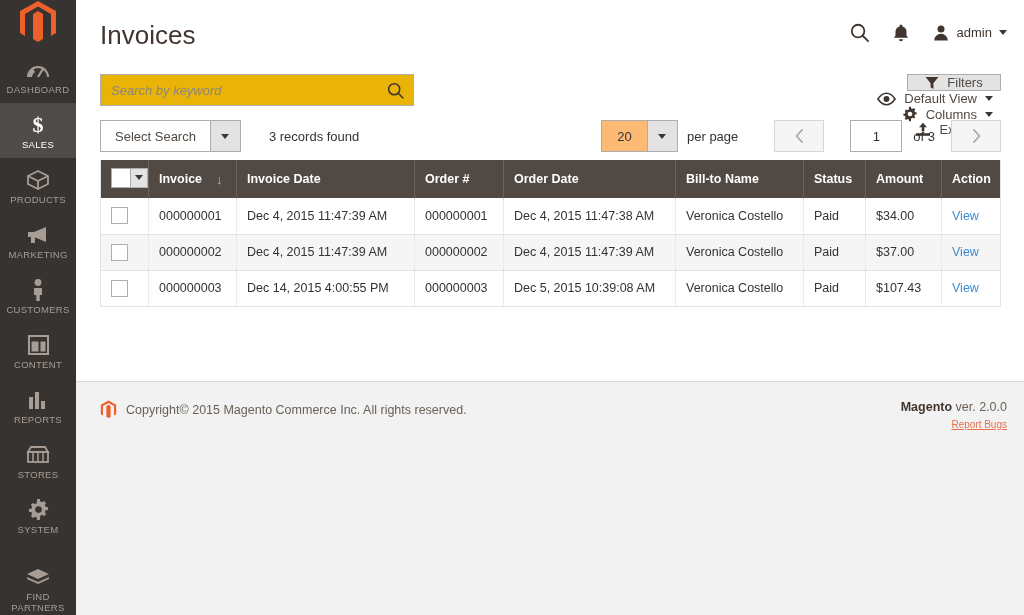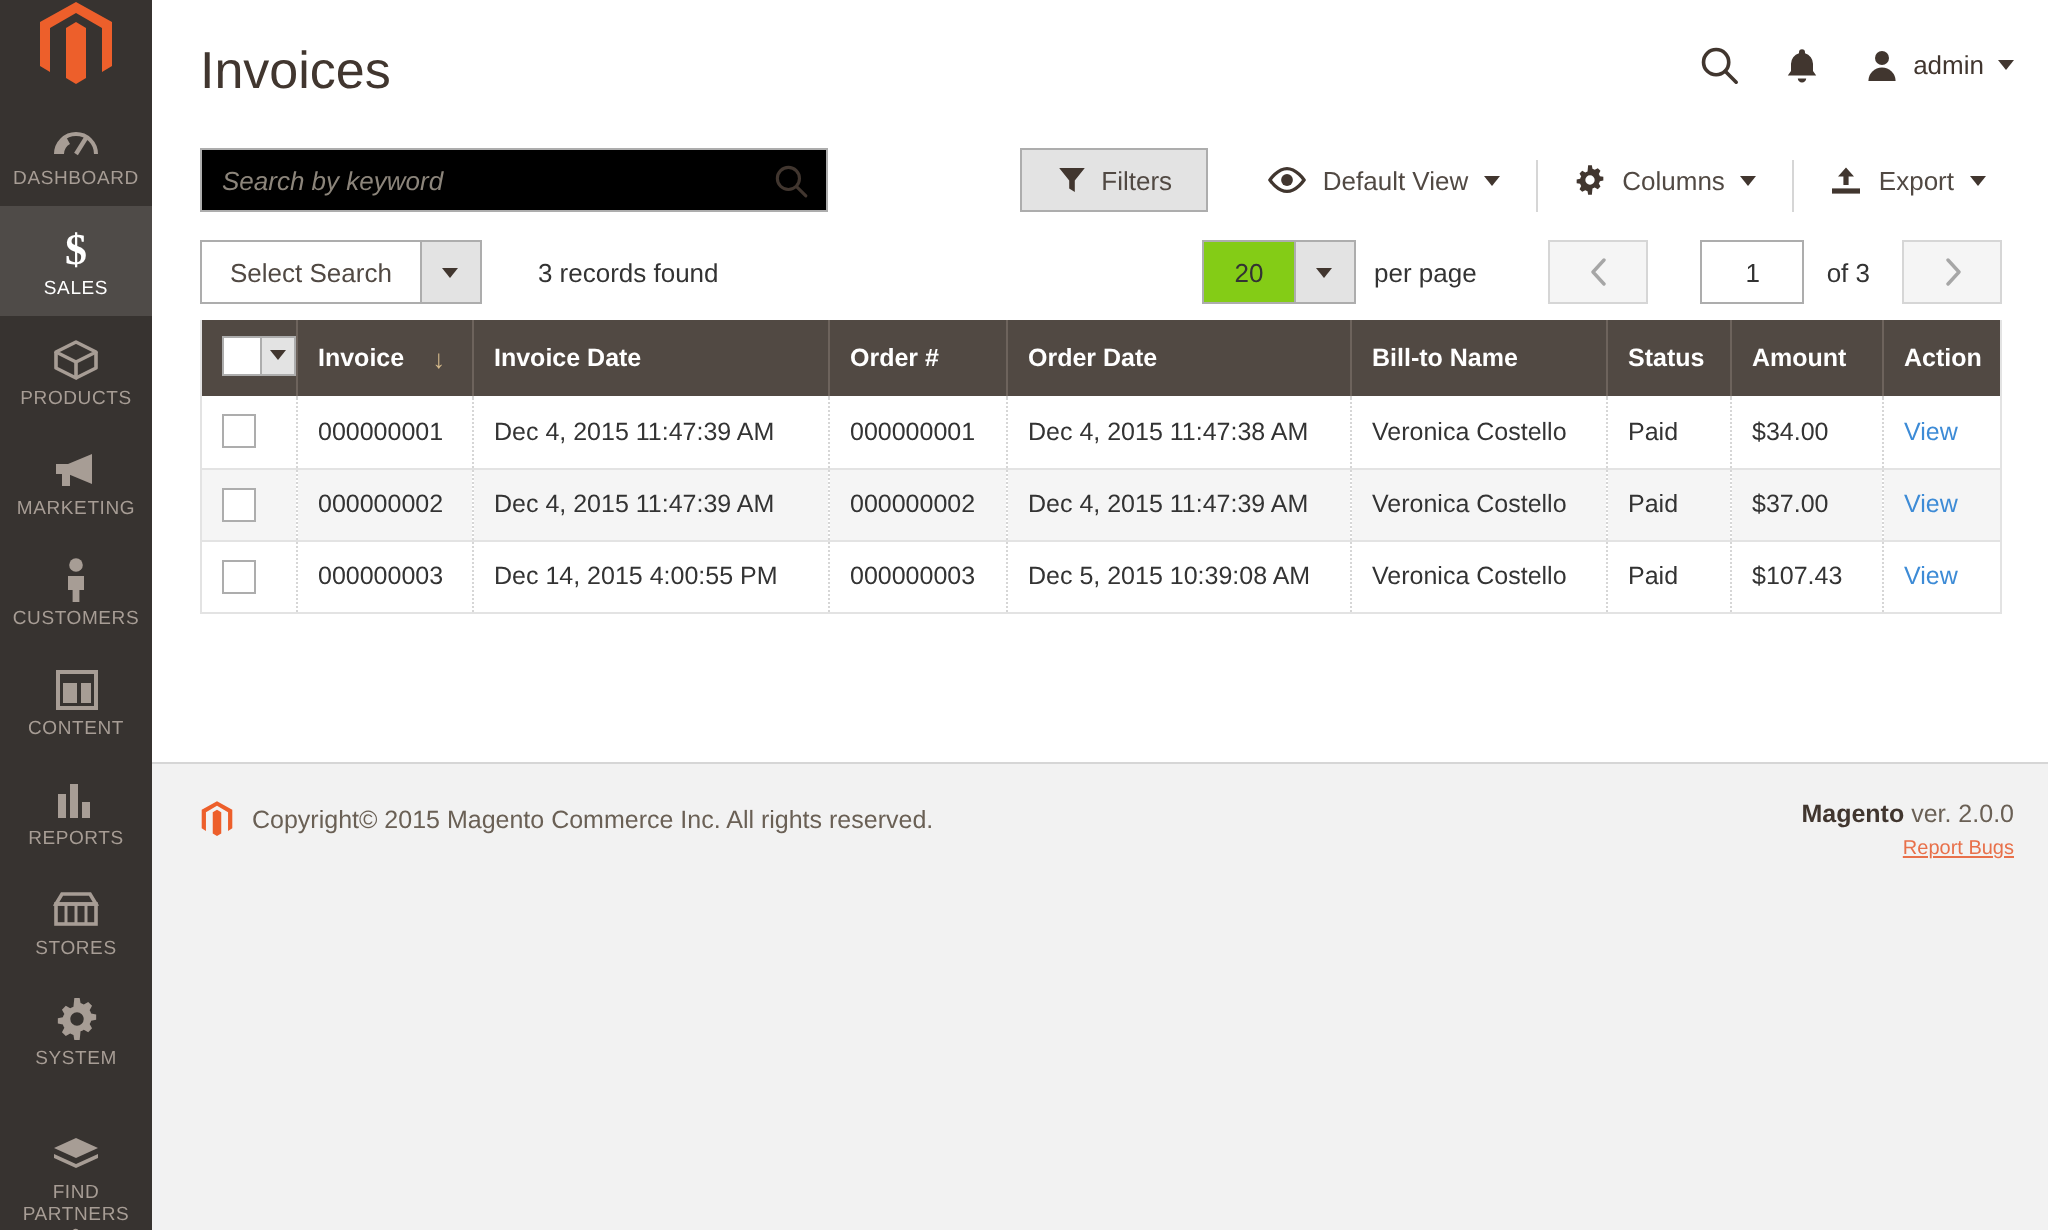--- a/index.html
+++ b/index.html
@@ -99,38 +99,39 @@
   
   .toolbar {
     padding: 0 24px;
     height: 44px;
     display: flex; align-items: center;
     position: relative;
   }
   .search-box {
     width: 314px; height: 32px;
     border: 1px solid #adadad;
-    background: #000000;
+    background: #eab308;
     display: flex; align-items: center;
     padding: 0 8px 0 10px;
   }
   .search-input {
     flex: 1 1 auto;
     border: 0; outline: 0;
     font-size: 13px;
     font-style: italic;
     color: #676056;
     font-family: "Liberation Sans", sans-serif;
     background: transparent;
   }
   .search-input::placeholder { color: #8c857b; font-style: italic; }
   .tool-right {
     margin-left: auto;
     display: flex; align-items: flex-end;
     height: 32px;
+    flex-direction: column;
   }
   .btn-filters {
     height: 32px;
     min-width: 94px;
     background: #e3e3e3;
     border: 1px solid #adadad;
     display: flex; align-items: center; justify-content: center;
     gap: 8px;
     font-size: 13px; color: #514943;
     cursor: pointer;
@@ -183,21 +184,21 @@
   }
   .pager {
     margin-left: auto;
     display: flex; align-items: center;
     gap: 0;
   }
   .perpage {
     display: flex; align-items: stretch;
     height: 32px;
     border: 1px solid #adadad;
-    background: #84cc16;
+    background: #fdba74;
     cursor: pointer;
   }
   .perpage .val {
     width: 45px;
     display: flex; align-items: center; justify-content: center;
     font-size: 13px; color: #333;
   }
   .perpage .arrowbox {
     width: 30px;
     border-left: 1px solid #adadad;

